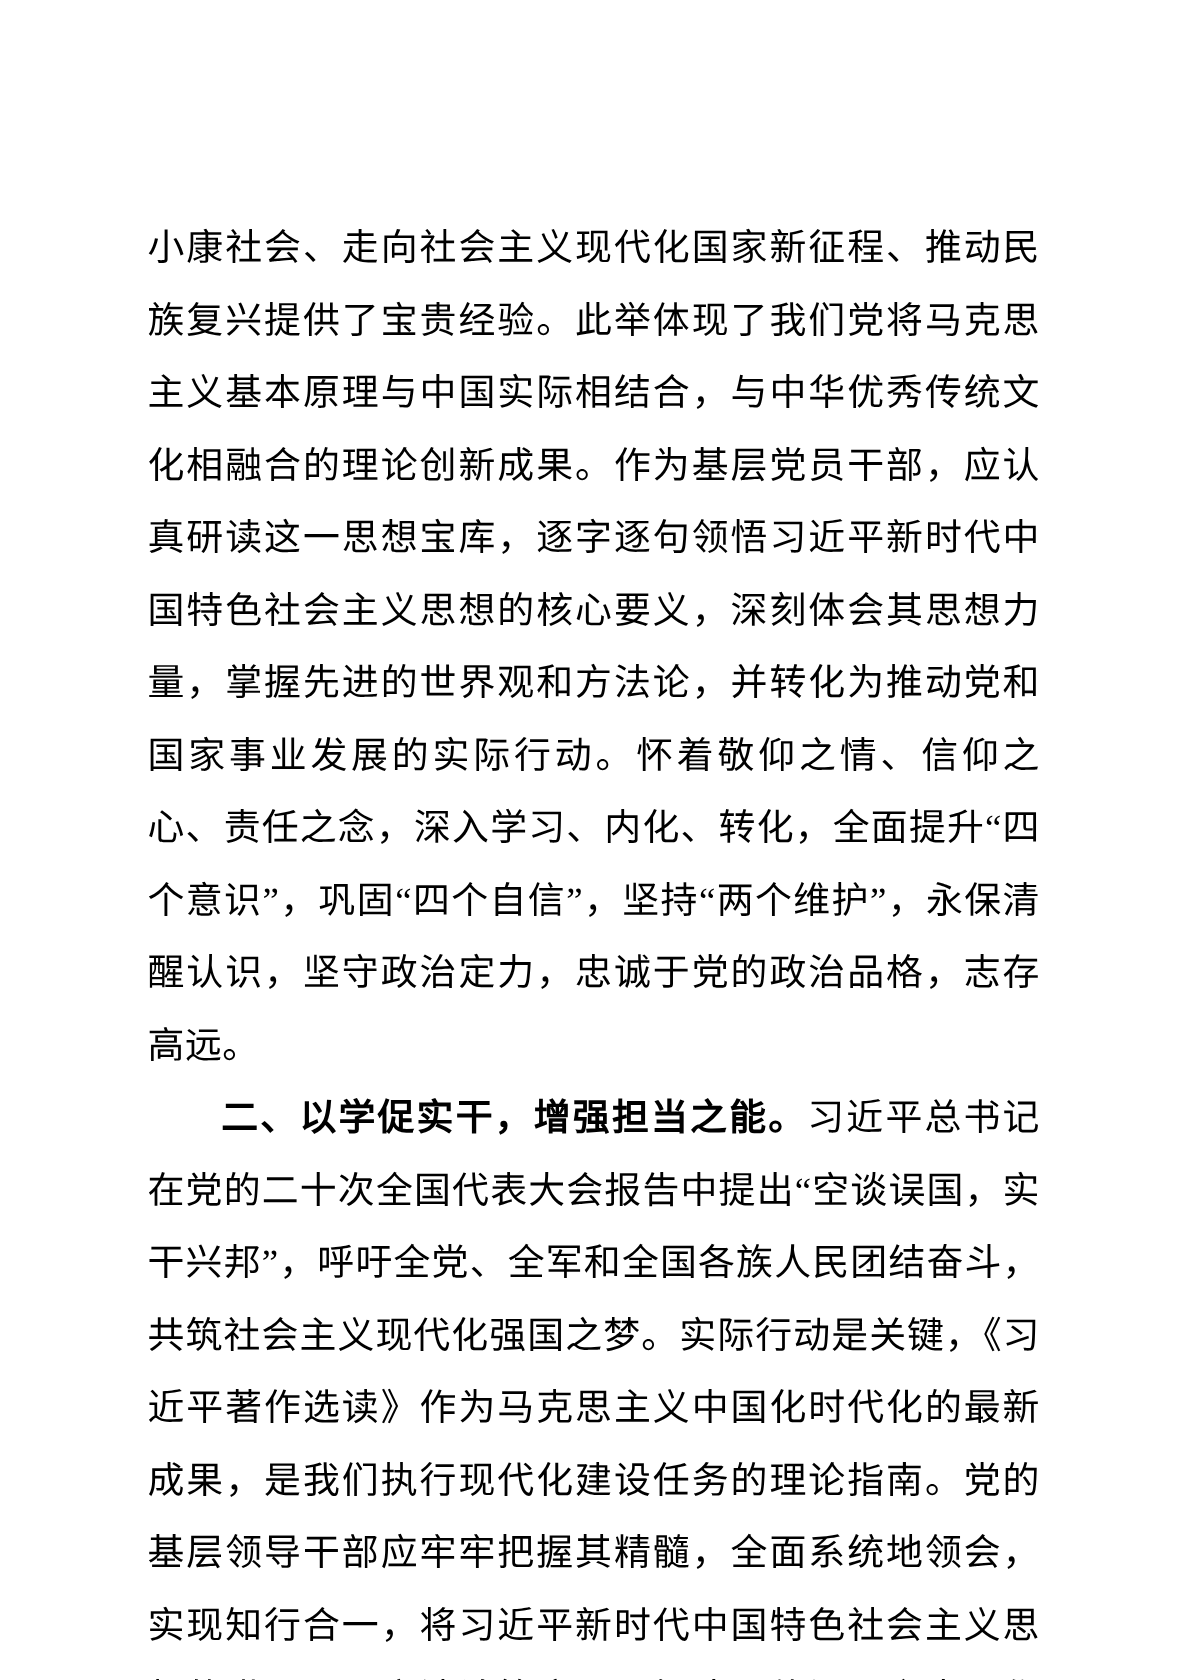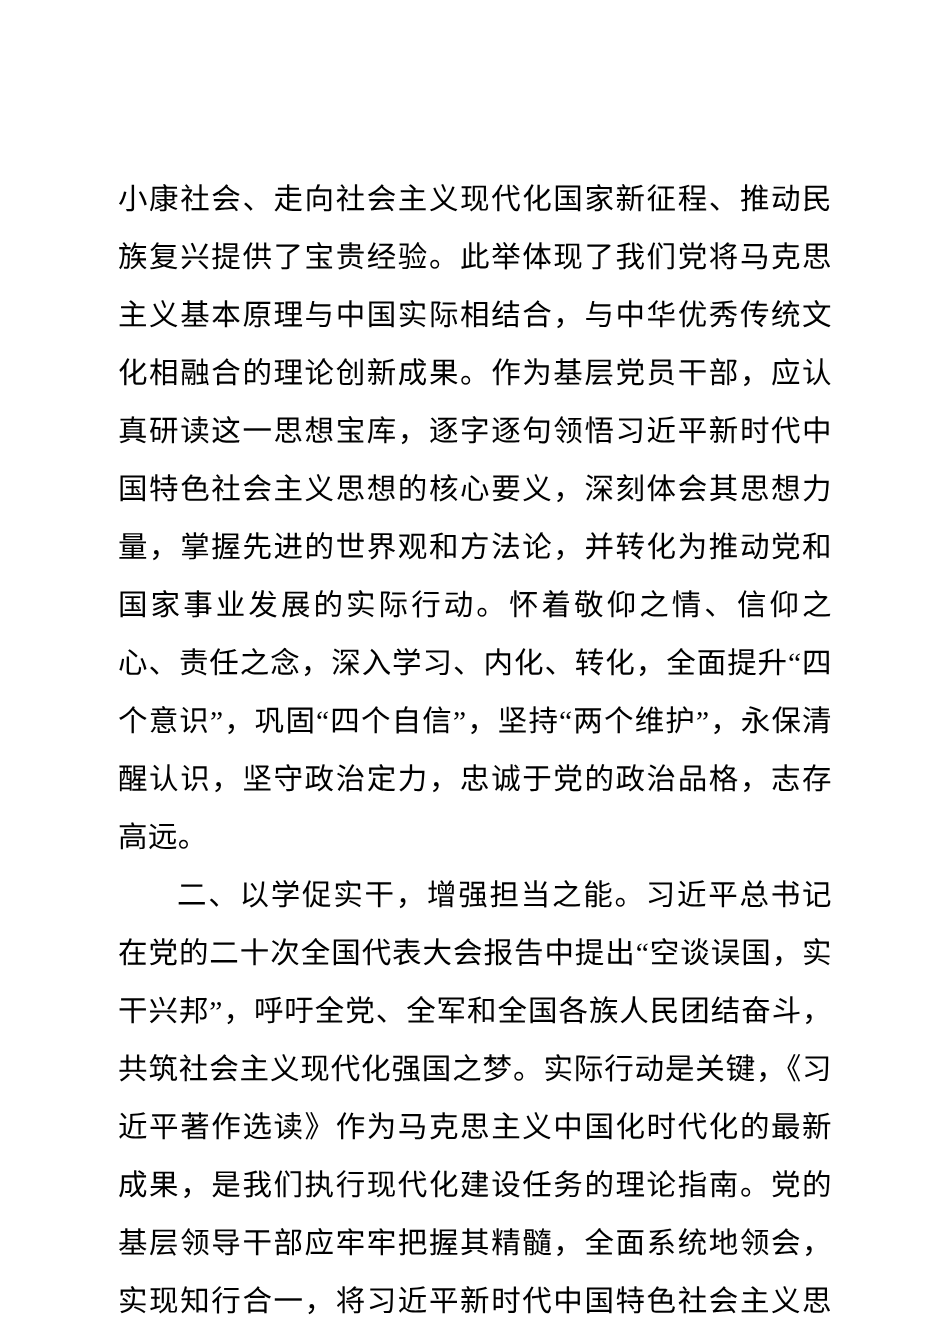--- a/index.html
+++ b/index.html
@@ -34,21 +34,21 @@
     margin: 0;
     padding: 0;
   }
   p.para {
     text-indent: 0;
   }
   p.indent {
     text-indent: 2em;
   }
   .bold {
-    font-weight: normal;
+    font-weight: bold;
   }
 </style>
 </head>
 <body>
 
 <div class="page">
   <div class="doc-body">
 
     <p class="para"><span>小康社会、走向社会主义现代化国家新征程、推动民族复兴提供了宝贵经验。此举体现了我们党将马克思主义基本原理与中国实际相结合，与中华优秀传统文化相融合的理论创新成果。作为基层党员干部，应认真研读这一思想宝库，逐字逐句领悟习近平新时代中国特色社会主义思想的核心要义，深刻体会其思想力量，掌握先进的世界观和方法论，并转化为推动党和国家事业发展的实际行动。怀着敬仰之情、信仰之心、责任之念，深入学习、内化、转化，全面提升“四个意识”，巩固“四个自信”，坚持“两个维护”，永保清醒认识，坚守政治定力，忠诚于党的政治品格，志存高远。</span></p>
 

